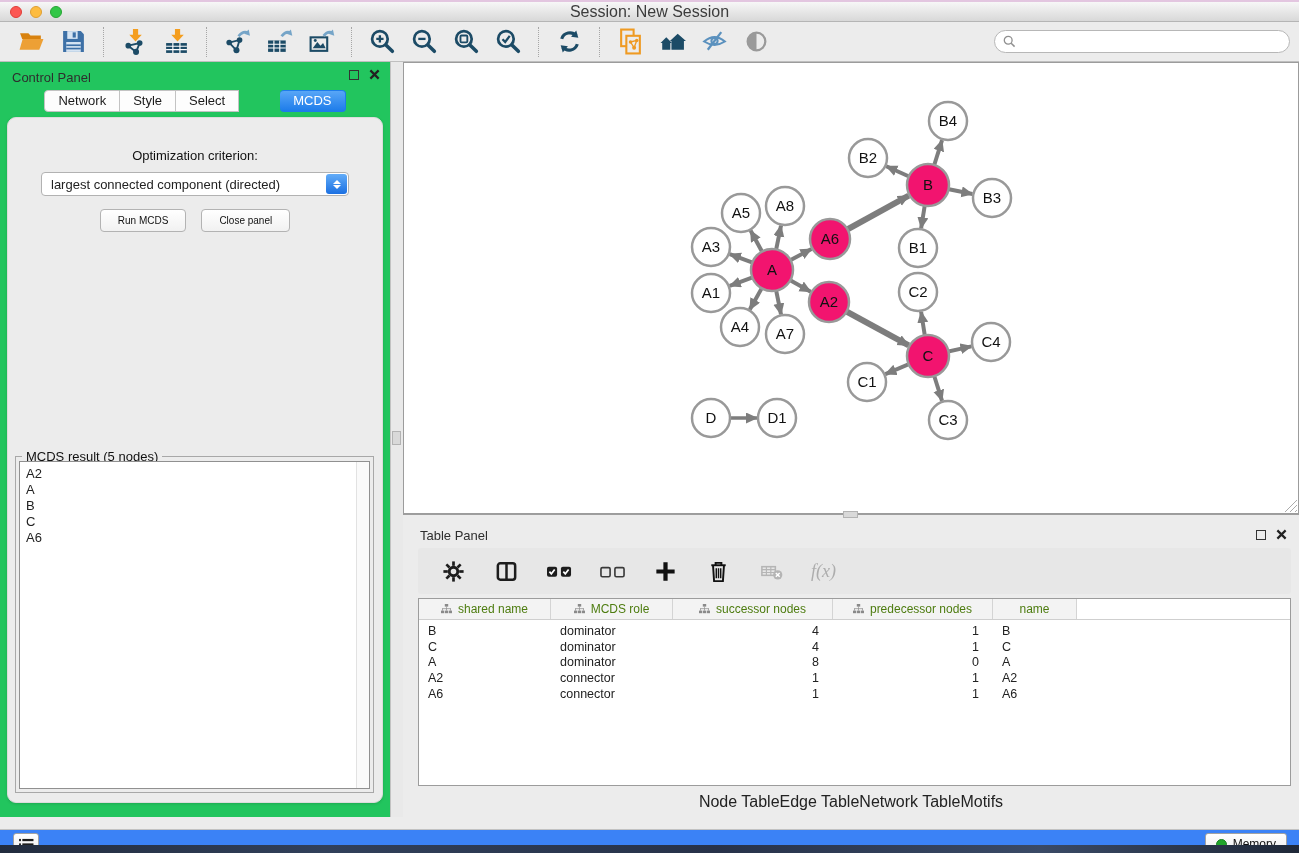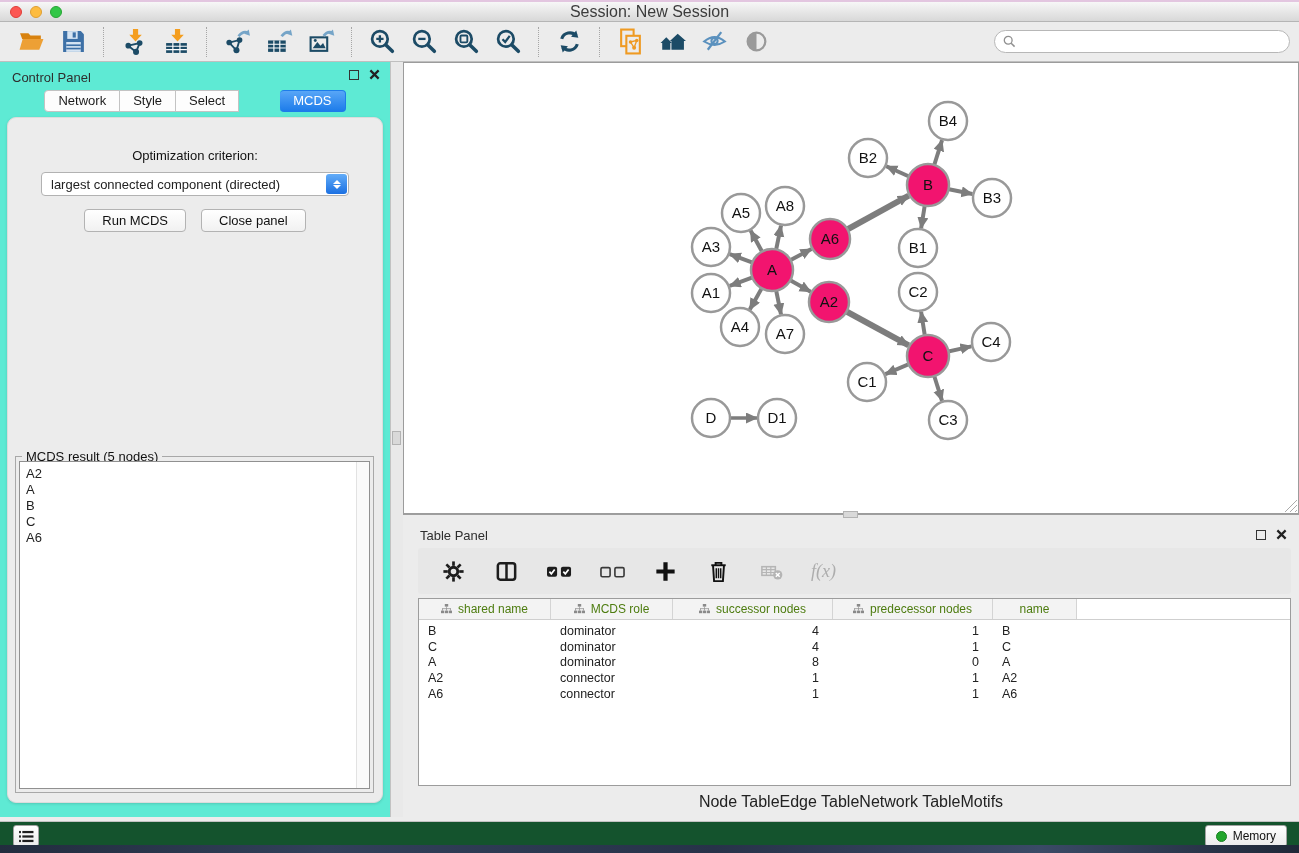--- a/index.html
+++ b/index.html
@@ -21,21 +21,21 @@
     border-bottom:1px solid #bfbfbf; display:flex; align-items:center; padding-left:10px; }
   .tbtn { width:38px; height:34px; background:none; border:none; display:flex; align-items:center; justify-content:center; margin:0 2px; }
   .tbtn svg { width:27px; height:27px; }
   .tsep { width:1px; height:30px; border-left:1px dotted #a6a6a6; margin:0 9px; }
   .tsearch { margin-left:auto; margin-right:9px; width:296px; height:23px; background:#fff; border:1px solid #b7b7b7;
     border-radius:12px; display:flex; align-items:center; padding:0 8px; }
   .tsearch svg { width:13px; height:13px; margin-right:5px; flex:none; }
   .tsearch input { border:none; outline:none; background:transparent; flex:1; font-size:12px; font-family:inherit; }
 
   
-  .control-panel { position:absolute; left:0; top:62px; width:391px; bottom:36px; background:#5eead4; border-right:1px solid #c2c2c2; }
+  .control-panel { position:absolute; left:0; top:62px; width:391px; bottom:36px; background:#22c55e; border-right:1px solid #c2c2c2; }
   .cp-header { position:relative; height:28px; }
   .panel-title { position:absolute; left:12px; top:8px; font-size:13px; color:#2e2e2e; }
   .ph-icons { position:absolute; right:10px; top:7px; display:flex; gap:10px; align-items:center; }
   .float-ic { width:10px; height:10px; border:1.5px solid #333; }
   .close-ic svg { width:11px; height:11px; display:block; }
 
   .cp-tabs { display:flex; justify-content:center; height:22px; }
   .cp-tabs .tab { background:#fdfdfd; border:1px solid #c3c3c3; border-left:none; padding:2px 13px; font-size:13px; line-height:16px; color:#1b1b1b; }
   .cp-tabs .tab:first-child { border-left:1px solid #c3c3c3; border-radius:4px 0 0 4px; }
   .cp-tabs .tab:last-child { border-radius:0 4px 4px 0;margin-left:41px; }
@@ -46,21 +46,21 @@
   .opt-label { text-align:center; margin-top:30px; font-size:13px; color:#111; }
   .dropdown { position:relative; margin:9px auto 0; width:308px; height:24px; background:#fff; border:1px solid #b2b2b2;
     border-radius:4px; font-size:13px; display:flex; align-items:center; padding-left:9px; }
   .dd-stepper { position:absolute; right:1px; top:1px; width:21px; height:20px; border-radius:3px;
     background:linear-gradient(#62acf8,#1b70e2); display:flex; flex-direction:column; align-items:center; justify-content:center; gap:1px; }
   .dd-stepper i { width:0; height:0; border-left:4px solid transparent; border-right:4px solid transparent; display:block; }
   .dd-stepper i.up { border-bottom:4.5px solid #fff; }
   .dd-stepper i.dn { border-top:4.5px solid #fff; }
   .btn-row { display:flex; justify-content:center; gap:15px; margin-top:13px; }
   .cp-btn { background:linear-gradient(#ffffff,#f1f1f1); border:1px solid #b3b3b3; border-radius:4px;
-    font-size:13px; font-family:inherit; padding:3px 17px; height:23px; color:#111; }
+    font-size:10px; font-family:inherit; padding:3px 17px; height:23px; color:#111; }
 
   .result-box { position:absolute; left:7px; right:8px; top:338px; bottom:9px; border:1px solid #a8a8a8; }
   .result-legend { position:absolute; top:-8px; left:6px; background:#ececec; padding:0 4px; font-size:13px; color:#111; }
   .result-list { position:absolute; left:3px; right:3px; top:4px; bottom:3px; background:#fff; border:1px solid #909090;
     padding:4px 0 0 6px; font-size:13px; line-height:16px; }
   .result-scroll { position:absolute; right:0; top:0; bottom:0; width:13px; background:#fafafa; border-left:1px solid #e2e2e2; }
   .result-item { height:16px; }
 
   
   .vdivider { position:absolute; left:391px; top:62px; width:12px; bottom:36px; background:#e9e9e9; }
@@ -99,21 +99,21 @@
   .th svg { width:11px; height:11px; flex:none; }
   .t-body { padding-top:3px; }
   .tr { display:flex; height:15.8px; align-items:center; font-size:12.5px; }
   .td { overflow:hidden; white-space:nowrap; padding-left:9px; }
   .td.num { text-align:right; padding-left:0; padding-right:14px; }
   .col0 { width:132px; } .col1 { width:122px; } .col2 { width:160px; } .col3 { width:160px; } .col4 { width:84px; }
 
   .tp-tabs { position:absolute; left:0; right:0; bottom:6px; display:flex; justify-content:center; }
 
   
-  .statusbar { position:absolute; left:0; right:0; bottom:8px; height:24px; background:#14532d; border-top:1px solid #c2c2c2; }
+  .statusbar { position:absolute; left:0; right:0; bottom:8px; height:16px; background:#3b82f6; border-top:1px solid #c2c2c2; }
   .sb-btn { position:absolute; top:3px; height:22px; background:linear-gradient(#ffffff,#ebebeb);
     border:1px solid #a2a2a2; border-radius:3px; display:flex; align-items:center; justify-content:center; font-family:inherit; }
   .sb-list { left:13px; width:26px; }
   .sb-list svg { width:15px; height:13px; }
   .sb-memory { right:12px; padding:0 10px; gap:6px; font-size:12px; color:#111; }
   .mem-dot { width:11px; height:11px; border-radius:50%; background:#21a52b; border:1px solid #188021; }
   .desktop-strip { position:absolute; left:0; right:0; bottom:0; height:8px;
     background:linear-gradient(90deg,#222c3e,#31405a 25%,#273249 55%,#3a4a66 80%,#1f2838); }
 </style>
 </head>

